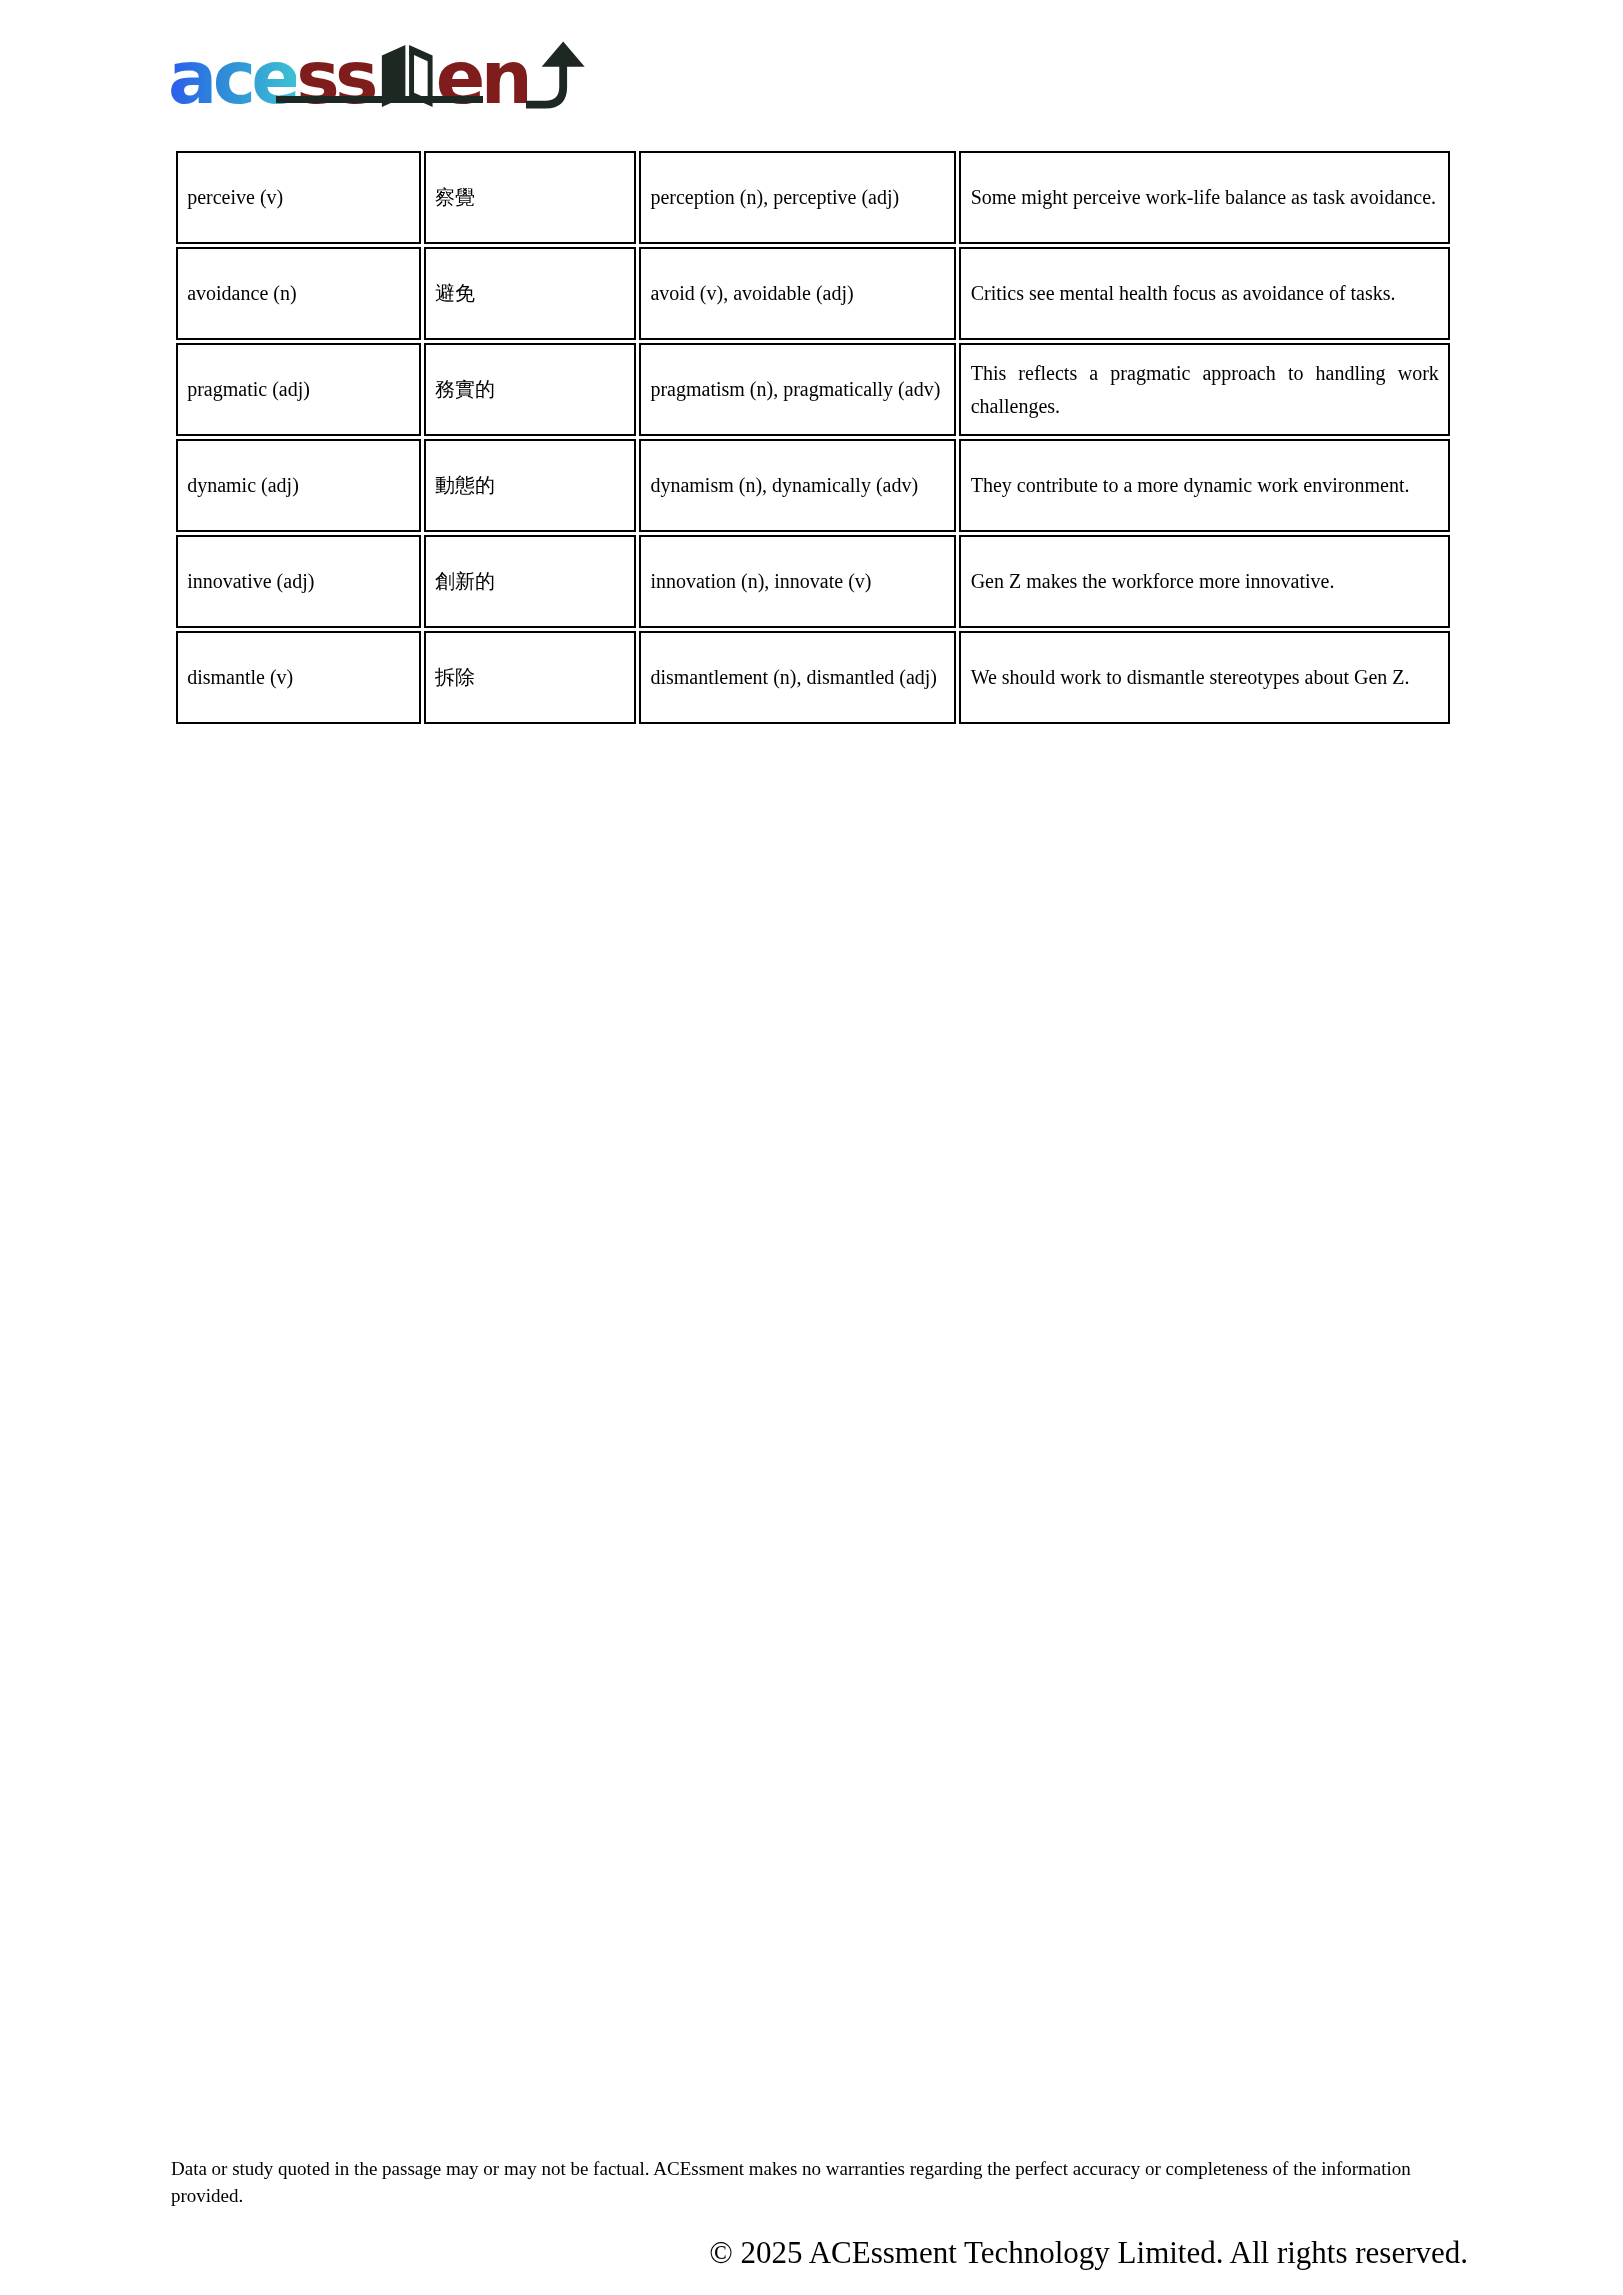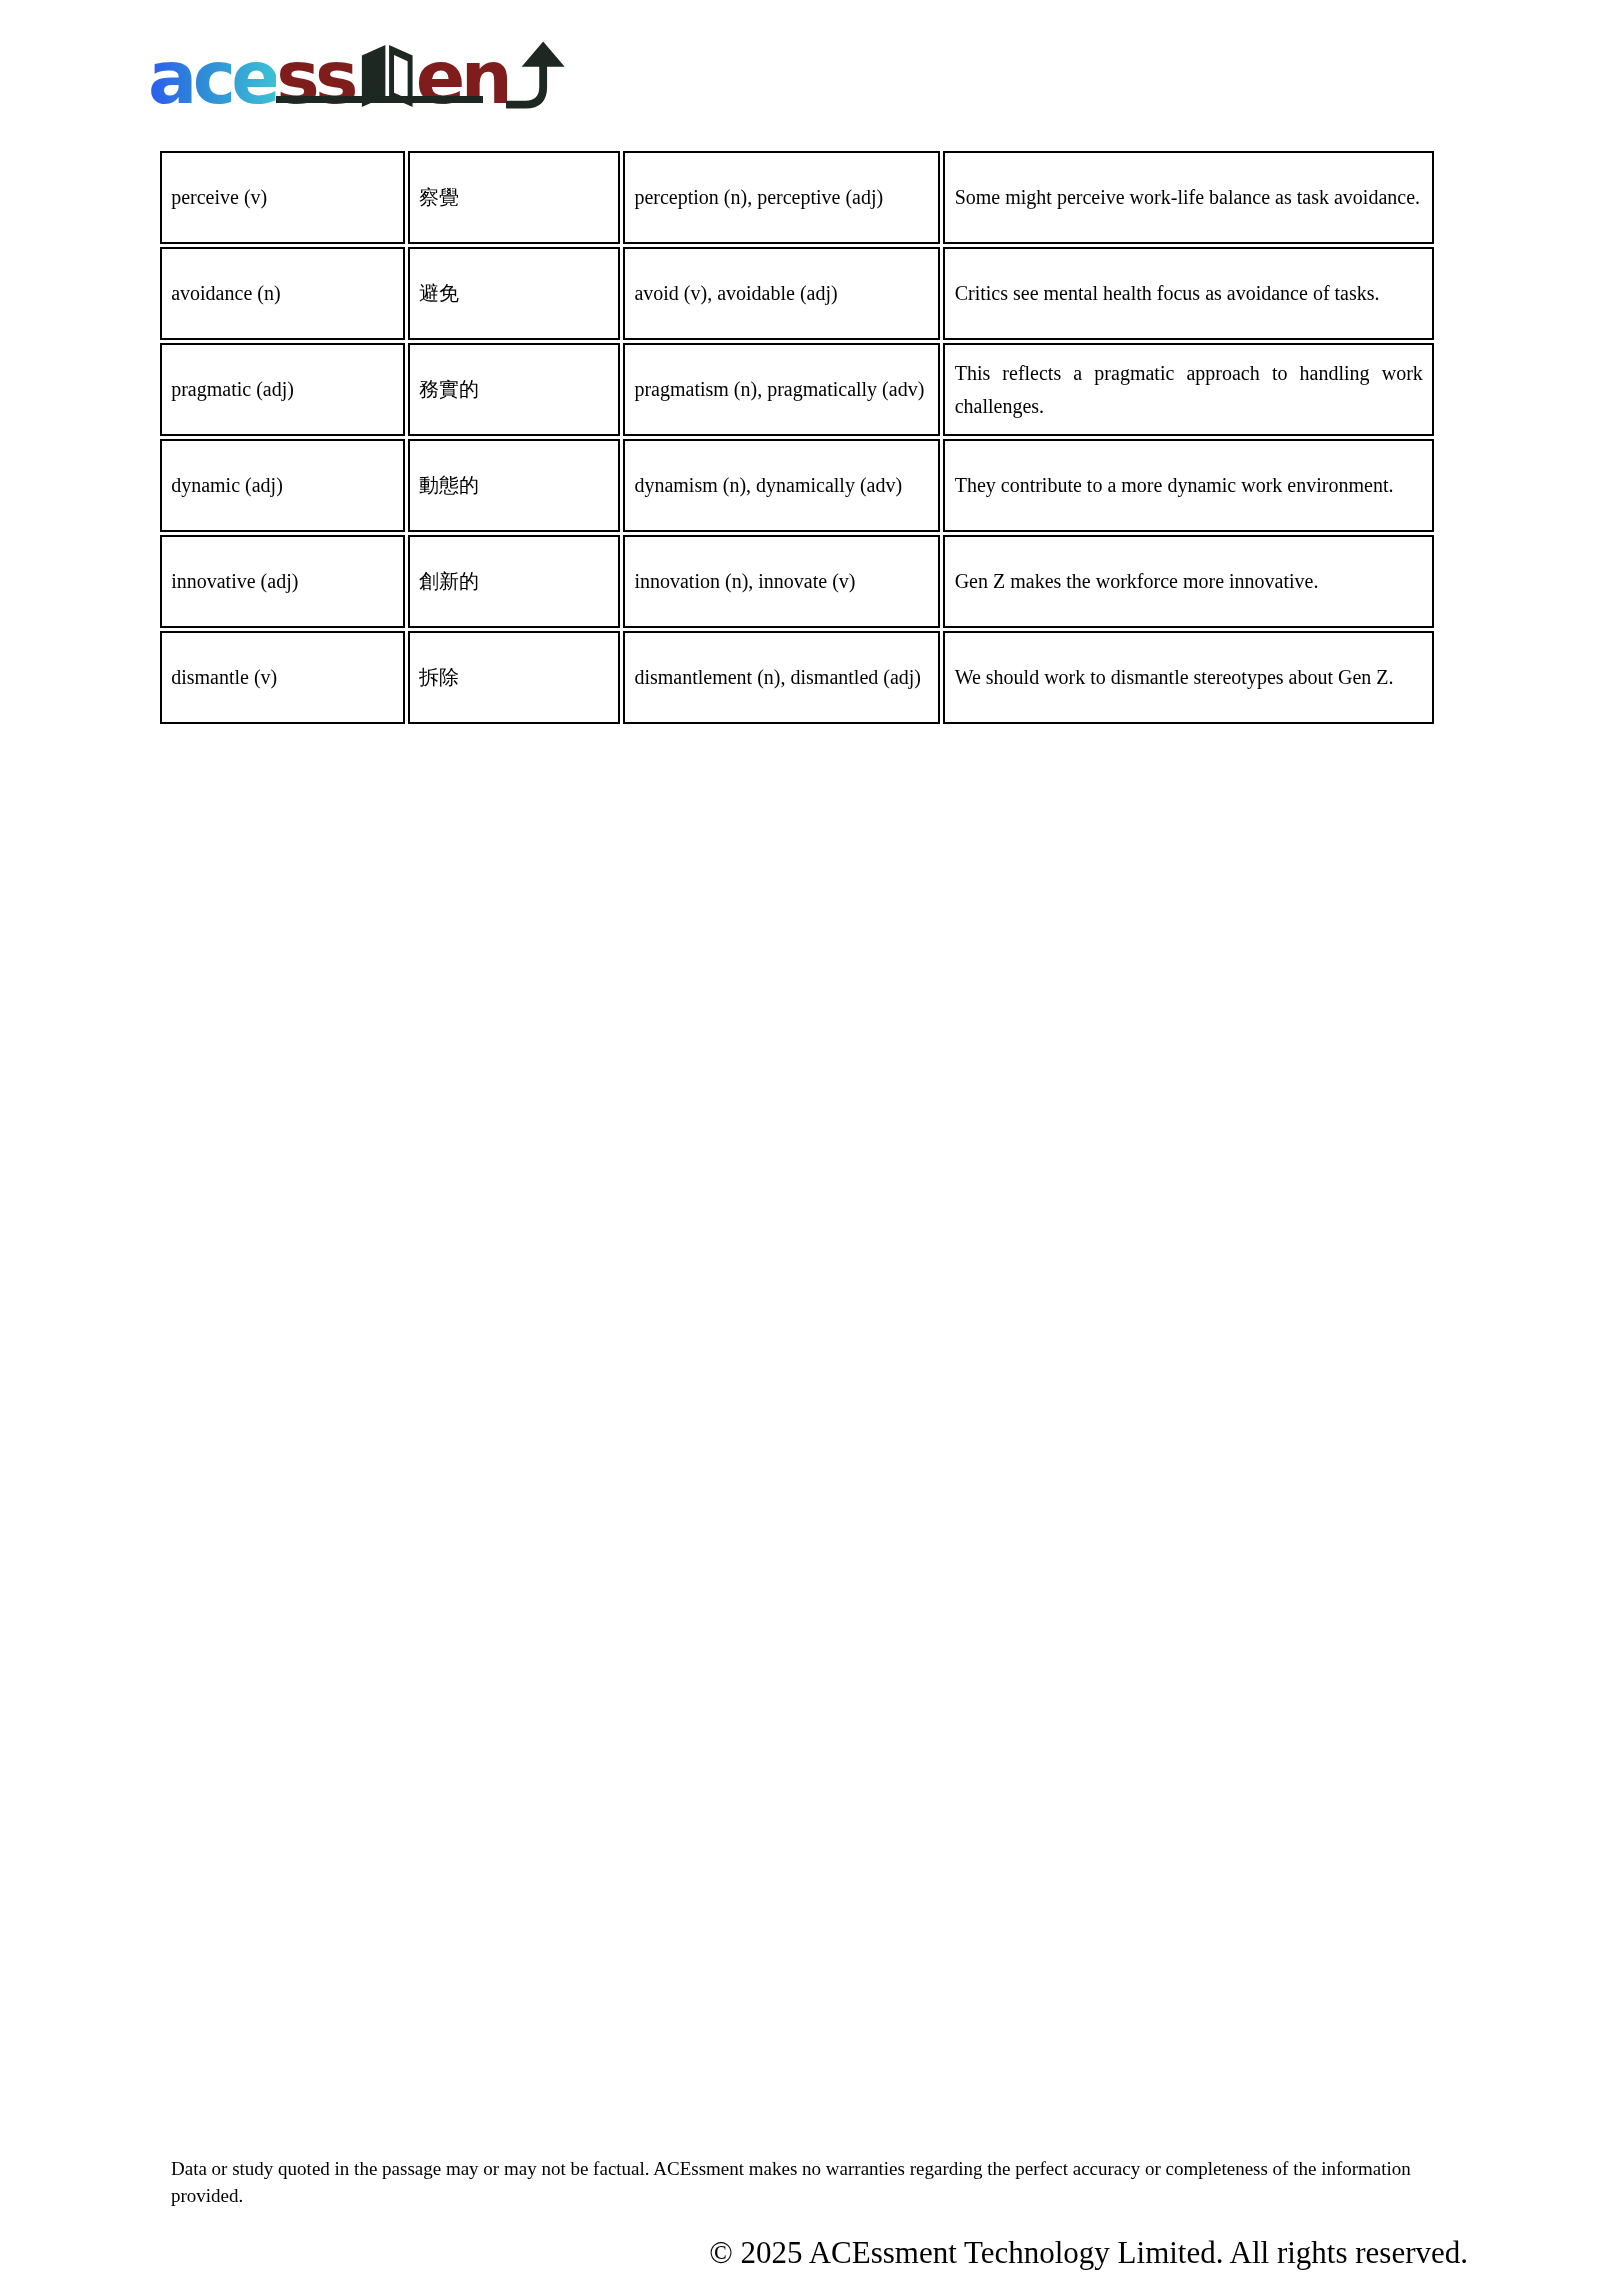--- a/index.html
+++ b/index.html
@@ -20,33 +20,33 @@
   .logo-text{
     font-family:"DejaVu Sans","Liberation Sans",sans-serif;
     font-weight:bold;
     font-size:73px;
     line-height:0.92;
     letter-spacing:-4.6px;
     text-transform:lowercase;
   }
   .logo-ace{color:#2e9fd8;
     background:linear-gradient(90deg,#2b5cee 0%,#2f8ed6 45%,#3cc0d4 100%);
-    -webkit-background-clip:text;background-clip:text;
+    -webkit-background-clip:text;background-clip:text;margin-left:20px;
     -webkit-text-fill-color:transparent;}
   .logo-dark{color:#7f1d1d;}
   .logo-book{margin:0 2px -1.3px 3.9px;}
   .logo-arrow{margin:0 0 -2.6px -2.6px;}
   .logo-underline{
     position:absolute;left:128px;bottom:7.9px;
     width:207px;height:7.2px;background:#1d2823;
   }
 
   
   table.vocab{
-    position:absolute;left:157px;top:148px;
+    position:absolute;left:173px;top:148px;
     border-collapse:separate;border-spacing:3.9px;
     table-layout:fixed;width:1280px;
   }
   table.vocab td{
     border:2px solid #000;
     vertical-align:middle;
     padding:5.2px 9.2px;
     font-size:20px;
     line-height:1.62;
     background:#fff;

